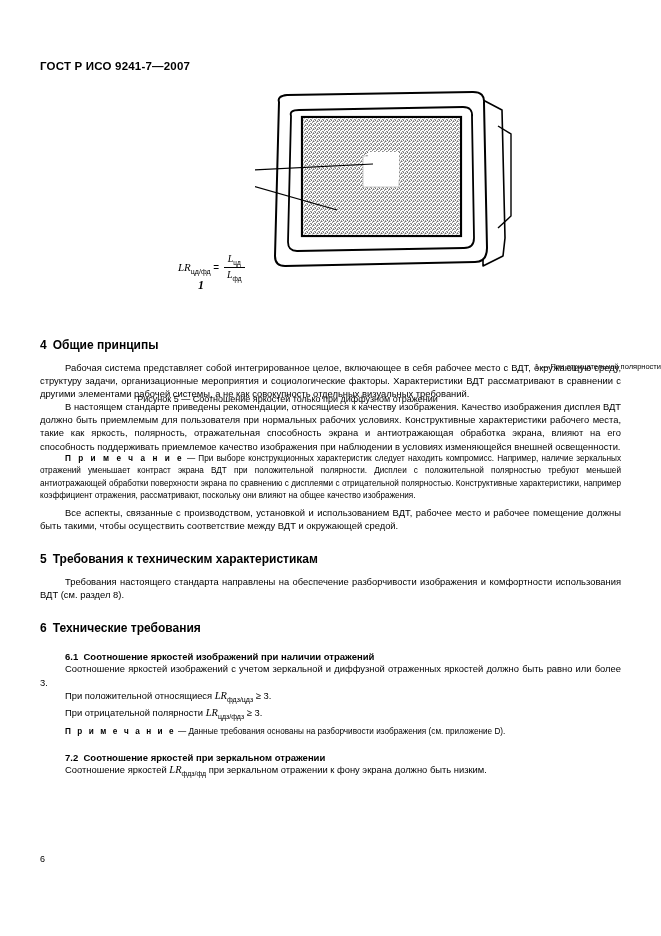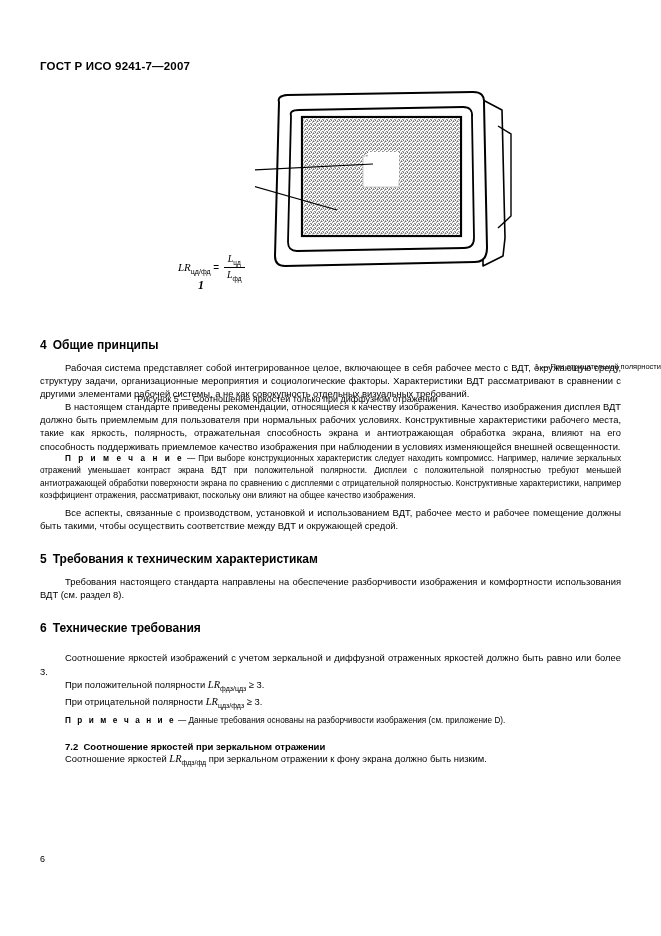--- a/index.html
+++ b/index.html
@@ -265,23 +265,26 @@
     <p class="body">Требования настоящего стандарта направлены на обеспечение разборчивости изображения и комфортности использования ВДТ (см. раздел 8).</p>
 
     <div class="gap-l"></div>
 
     <h2 class="section">
       <span class="num">6</span><span>Технические требования</span>
     </h2>
 
     <div class="gap-s"></div>
 
+    <h3 class="subsection">
+      <span class="num">6.1</span>&nbsp;&nbsp;<span>Соотношение яркостей изображений при наличии отражений</span>
+    </h3>
     <p class="body">Соотношение яркостей изображений с учетом зеркальной и диффузной отраженных яркостей должно быть равно или более 3.</p>
 
-    <p class="body flush"><span>При положительной полярности </span><span class="ital-lr"><span>LR</span><sub>фдз/цдз</sub></span><span> ≥ 3.</span></p>
+    <p class="body flush"><span>При положительной относящиеся </span><span class="ital-lr"><span>LR</span><sub>фдз/цдз</sub></span><span> ≥ 3.</span></p>
 
     <p class="body flush"><span>При отрицательной полярности </span><span class="ital-lr"><span>LR</span><sub>цдз/фдз</sub></span><span> ≥ 3.</span></p>
 
     <div class="gap-xs"></div>
     <p class="note"><span class="lead">П р и м е ч а н и е</span><span> — Данные требования основаны на разборчивости изображения (см. приложение D).</span></p>
 
     <div class="gap-m"></div>
 
     <h3 class="subsection">
       <span class="num">7.2</span>&nbsp;&nbsp;<span>Соотношение яркостей при зеркальном отражении</span>

